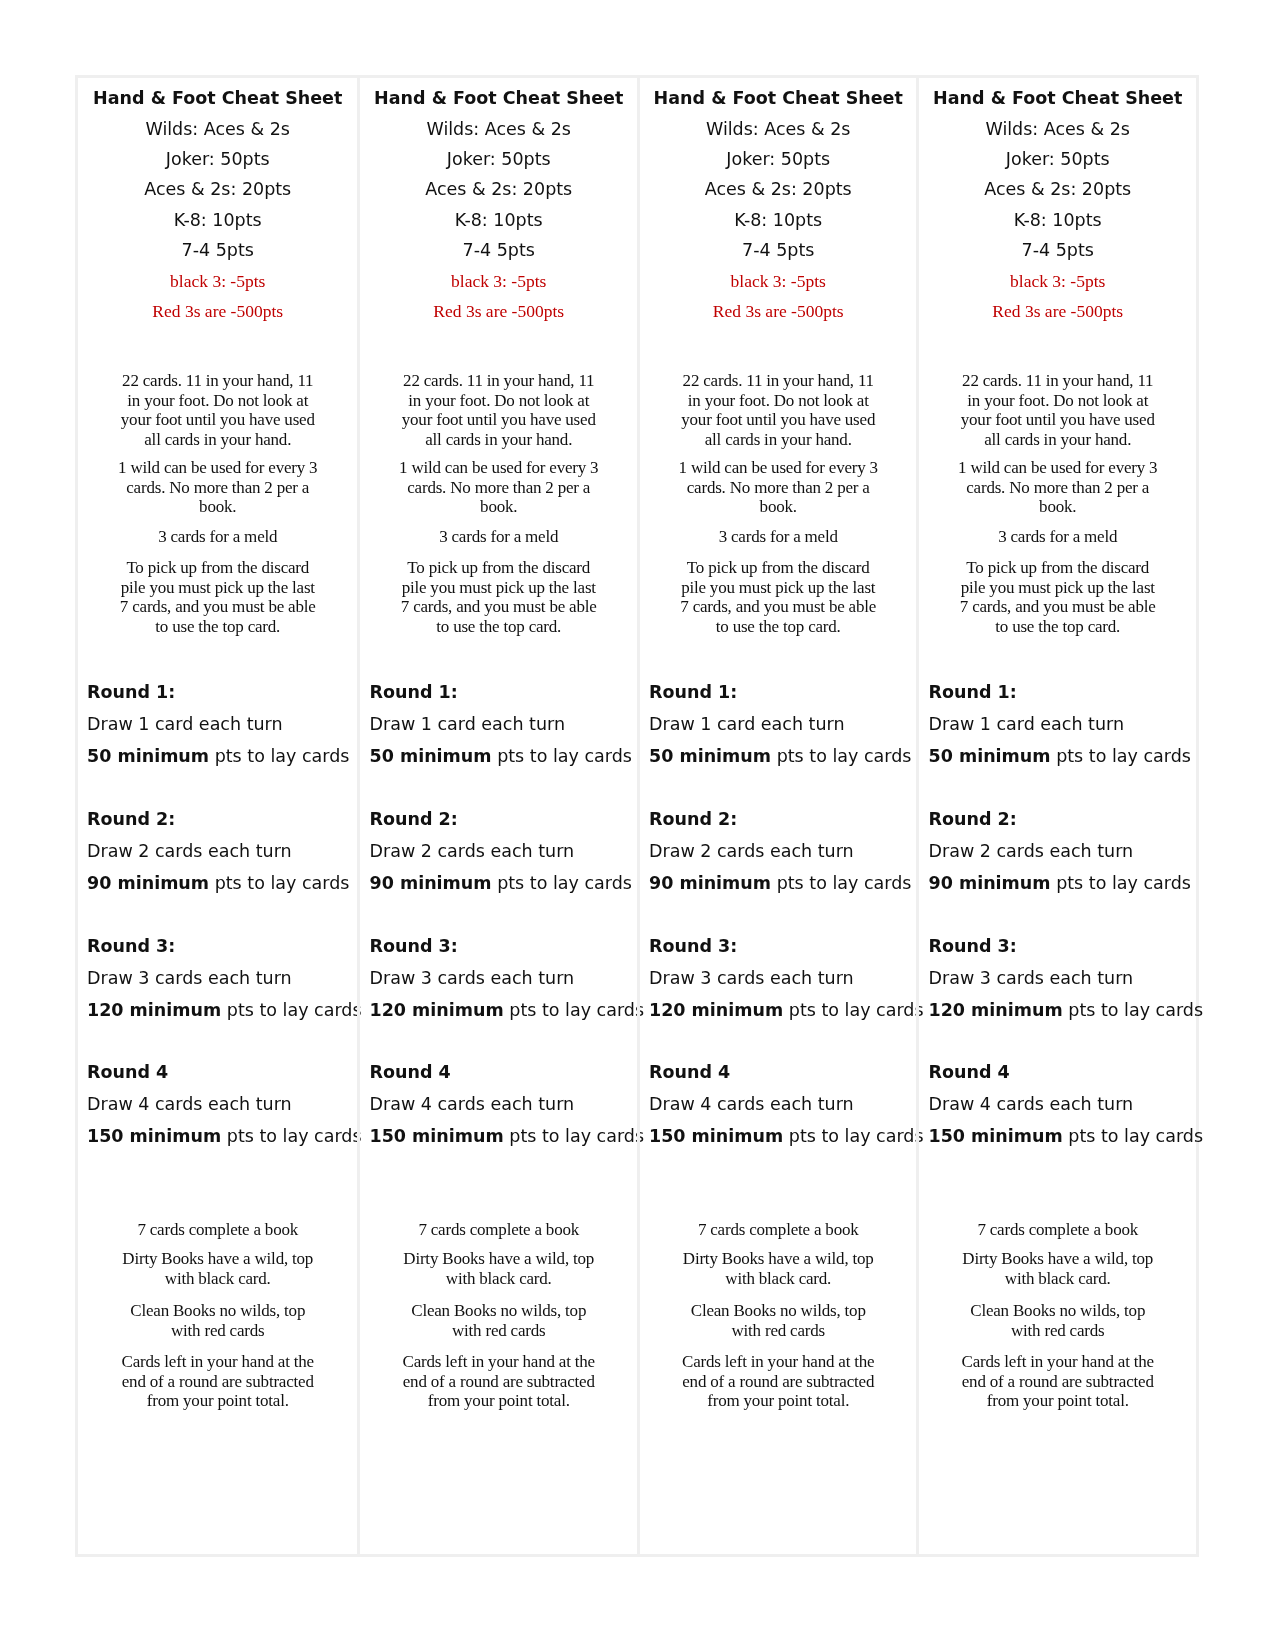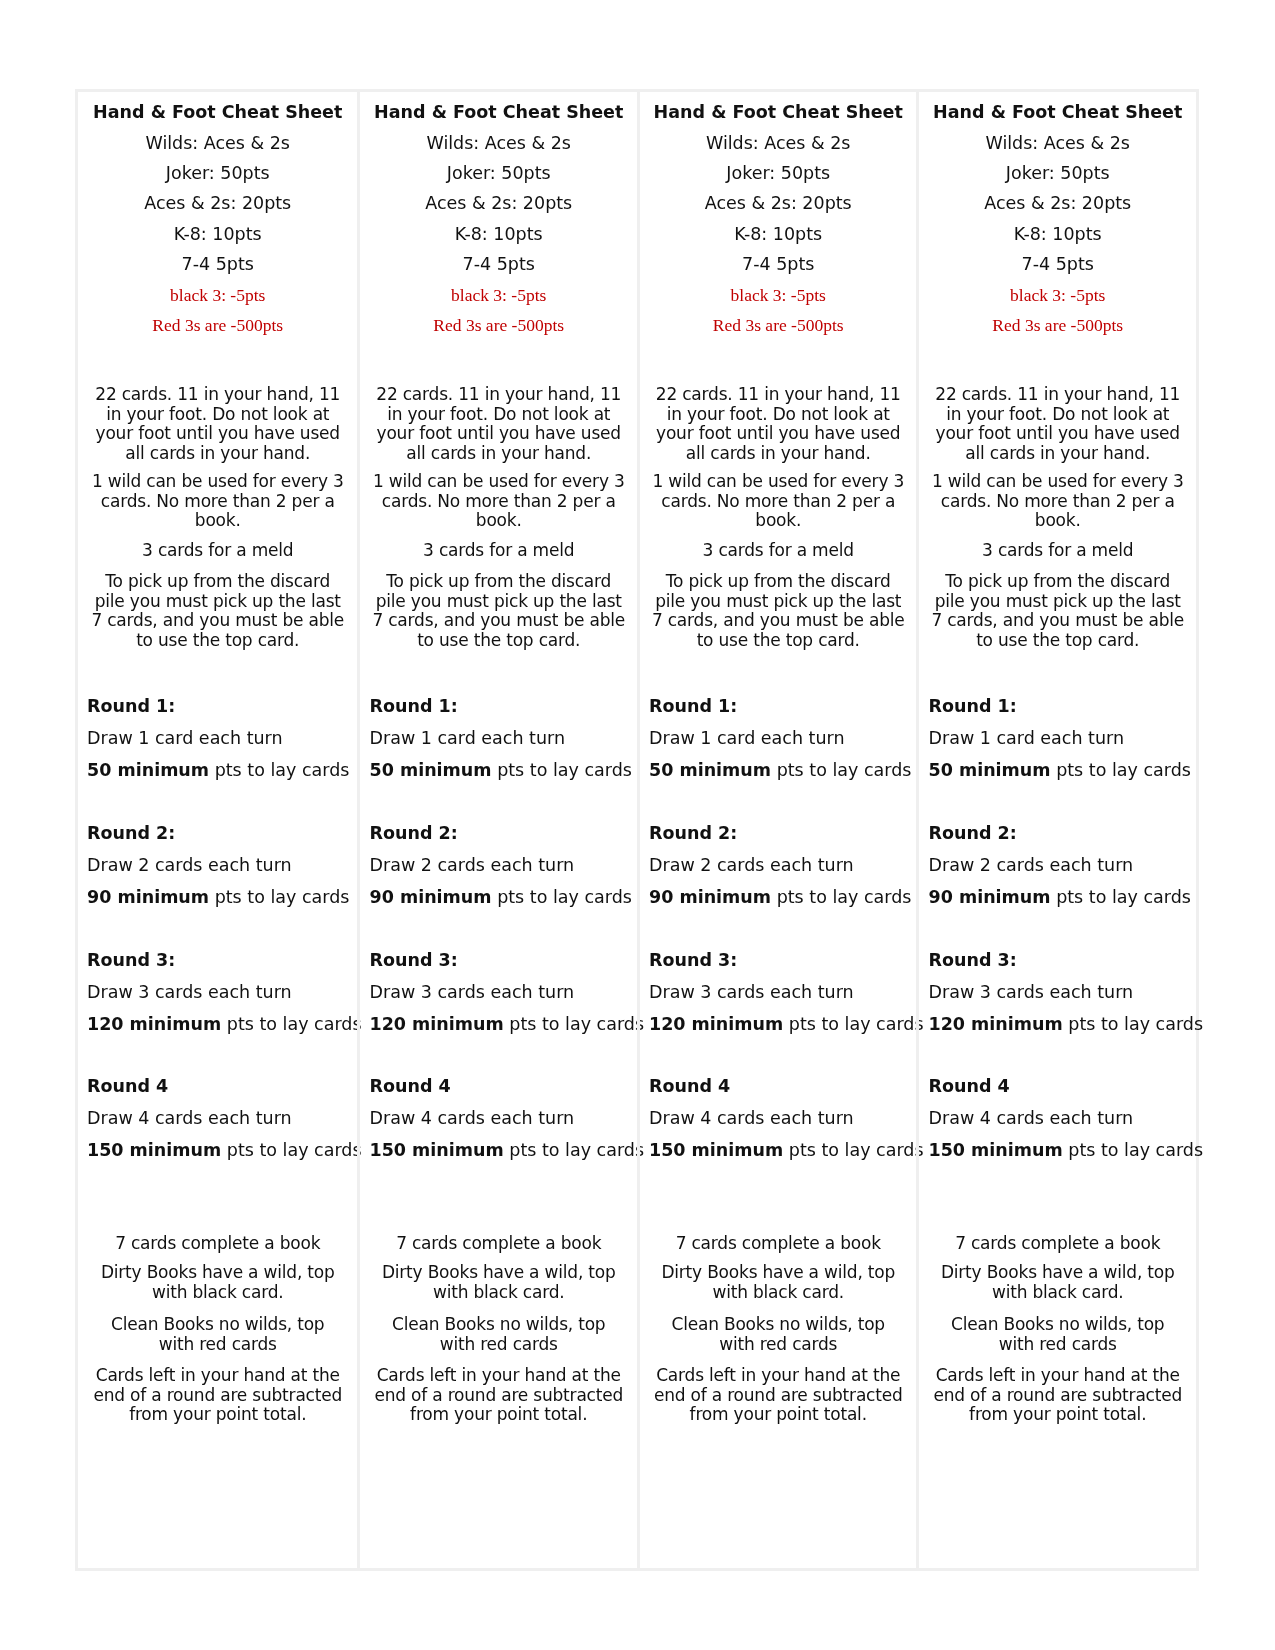--- a/index.html
+++ b/index.html
@@ -1,27 +1,27 @@
 <!DOCTYPE html>
 <html><head>
 <meta charset="utf-8">
 <style>
   html, body { margin: 0; padding: 0; background: #ffffff; }
   body { width: 1275px; height: 1650px; position: relative; overflow: hidden;
          font-family: "DejaVu Sans", sans-serif; color: #111; }
-  .sheet { position: absolute; left: 75px; top: 89px; width: 1124px; height: 1482px;
+  .sheet { position: absolute; left: 75px; top: 75px; width: 1124px; height: 1482px;
            box-sizing: border-box; border: 3px solid #efefef; display: flex; }
   .col { position: relative; width: 281px; height: 100%; box-sizing: border-box; }
   .col + .col { border-left: 3px solid #efefef; }
   .ln { position: absolute; left: 0; right: 0; white-space: nowrap; font-size: 17.5px; line-height: 20px; }
   .c { text-align: center; }
   .l { left: 9px; text-align: left; }
   .b { font-weight: bold; }
   .red { color: #c00000; font-family: Liberation Serif, serif; }
-  .para { position: absolute; left: 4px; right: 4px; text-align: center; font-size: 17px; line-height: 19.5px; white-space: normal; letter-spacing: -0.2px; }
+  .para { position: absolute; left: 4px; right: 4px; text-align: center; font-size: 17px; line-height: 19.5px; white-space: normal; letter-spacing: -0.2px; font-family: Liberation Serif, serif; }
   .para span { display: block; white-space: nowrap; }
 </style>
 </head>
 <body>
 
 <div class="sheet">
   <div class="col">
   <div class="ln c b" style="top:10px">Hand &amp; Foot Cheat Sheet</div>
   <div class="ln c" style="top:41px">Wilds: Aces &amp; 2s</div>
   <div class="ln c" style="top:71px">Joker: 50pts</div>

